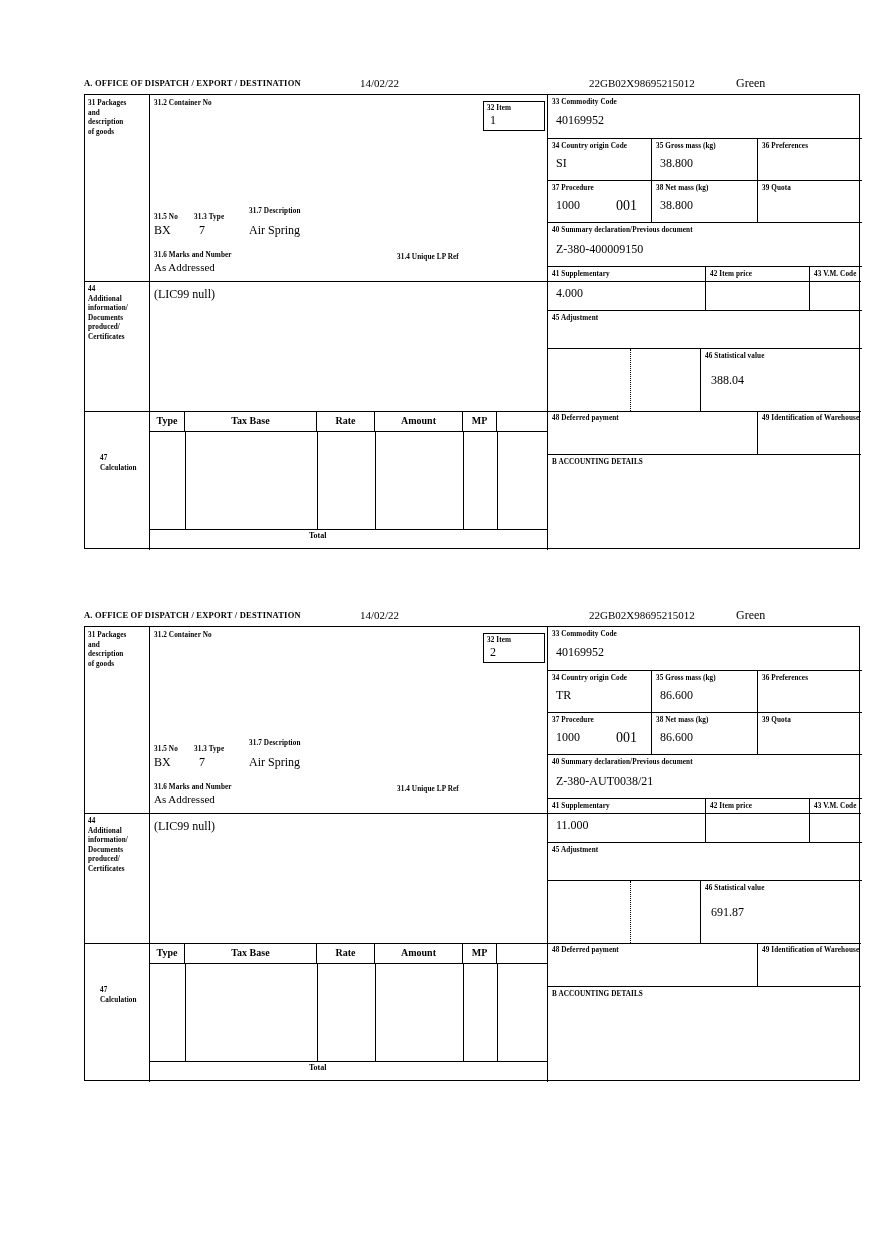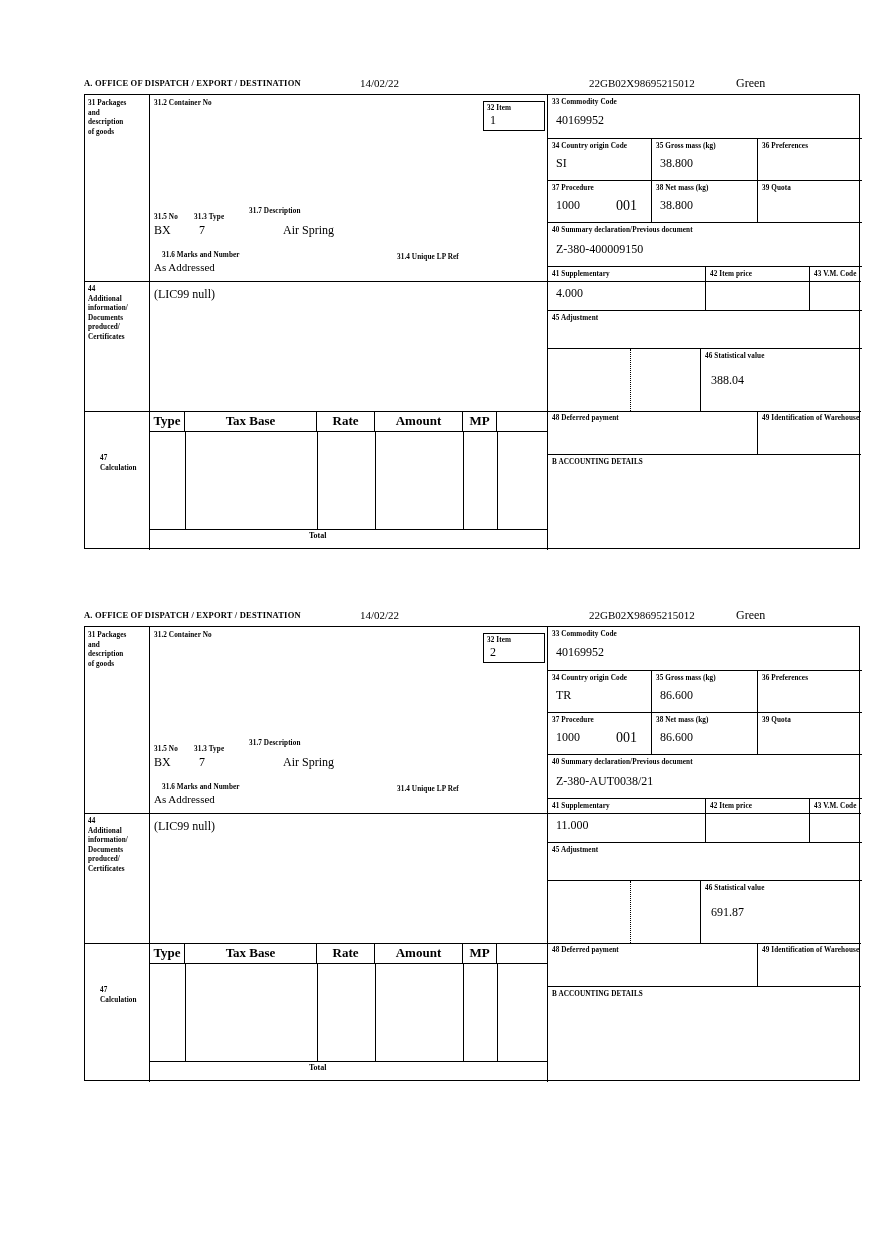--- a/index.html
+++ b/index.html
@@ -119,22 +119,22 @@
 
   
   .pkg-area { position: absolute; left: 64px; top: 0; width: 398px; height: 186px; }
   .lbl-312 { position: absolute; left: 5px; top: 4px; }
   .pkg-line { position: absolute; left: 5px; }
   .lbl-315 { position: absolute; left: 5px; top: 118px; }
   .lbl-313 { position: absolute; left: 45px; top: 118px; }
   .lbl-317 { position: absolute; left: 100px; top: 112px; }
   .v-315 { position: absolute; left: 5px; top: 128px; }
   .v-313 { position: absolute; left: 50px; top: 128px; }
-  .v-317 { position: absolute; left: 100px; top: 128px; margin-left: 34px; }
-  .lbl-316 { position: absolute; left: 13px; top: 156px; }
+  .v-317 { position: absolute; left: 100px; top: 128px; }
+  .lbl-316 { position: absolute; left: 5px; top: 156px; }
   .lbl-314 { position: absolute; left: 248px; top: 158px; }
   .v-316 { position: absolute; left: 5px; top: 166px; font-size: 11px; }
 
   
   .item-box {
     position: absolute;
     left: 398px; top: 6px;
     width: 60px; height: 28px;
     border: 1px solid #000;
   }
@@ -163,21 +163,21 @@
   .calc-head {
     position: absolute; left: 0; top: 0;
     width: 398px; height: 20px;
     border-bottom: 1px solid #000;
   }
   .calc-col {
     position: absolute;
     top: 0;
     height: 20px;
     border-right: 1px solid #000;
-    font-size: 13px;
+    font-size: 10px;
     font-weight: bold;
     text-align: center;
     line-height: 20px;
     box-sizing: border-box;
   }
   .calc-col.first { border-left: 1px solid #000; }
   .calc-vline {
     position: absolute;
     top: 20px;
     height: 98px;

